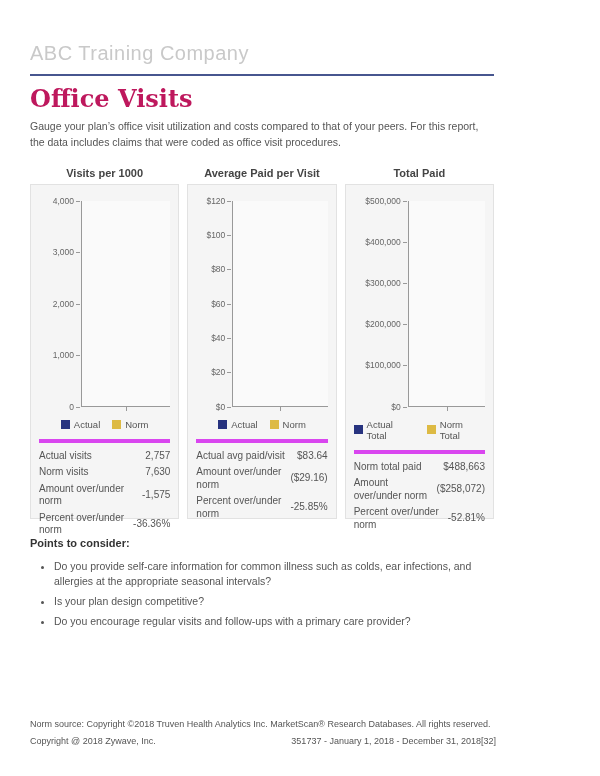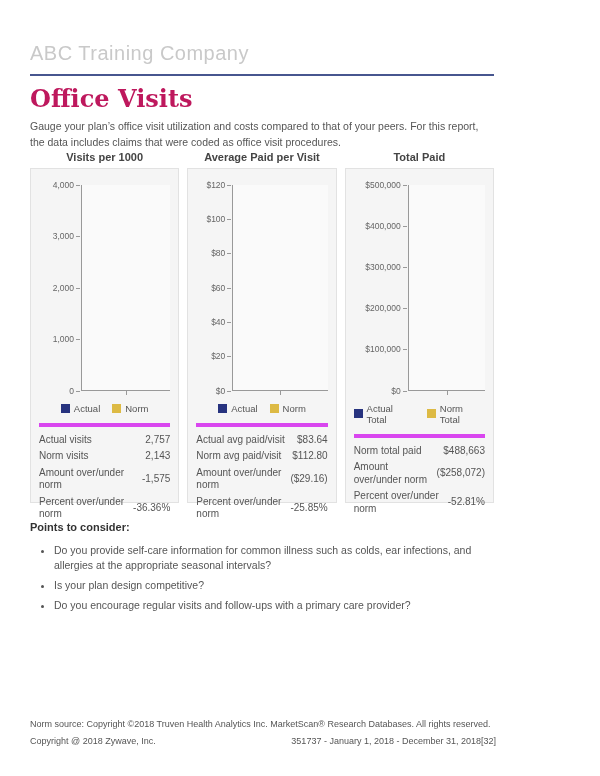--- a/index.html
+++ b/index.html
@@ -5,21 +5,21 @@
   * { margin:0; padding:0; box-sizing:border-box; }
   html,body { width:600px; height:776px; background:#ffffff; font-family:"Liberation Sans", sans-serif; }
   .page { position:relative; width:524px; height:776px; overflow:hidden; }
   .content { padding:0 30px; }
 
   .company { margin-top:42px; font-size:20px; font-weight:400; color:#c9c9c9; letter-spacing:0.5px; }
   .rule { margin-top:9px; border:none; border-top:2px solid #47568f; }
   .doc-title { margin-top:8px; font-family:"DejaVu Serif","Liberation Serif",serif; font-weight:700; font-size:24px; color:#be185d; }
   .description { margin-top:6px; font-size:10.5px; line-height:1.5; color:#555; max-width:545px; }
 
-  .charts-row { display:flex; gap:8px; margin-top:0; }
+  .charts-row { display:flex; gap:8px; margin-top:16px; }
   .chart-col { width:172px; }
   .chart-title { text-align:center; font-size:11px; font-weight:700; color:#444; margin-bottom:5px; }
   .panel { background:#f5f5f5; border:1px solid #e2e2e2; height:335px; padding:8px 8px 6px 8px; }
 
   .plot-row { display:flex; align-items:flex-end; height:214px; }
   .gutter { position:relative; height:206px; }
   .g1 { width:42px; } .g2 { width:36px; } .g3 { width:54px; }
   .ytick { position:absolute; right:7px; transform:translateY(50%); font-size:8.5px; color:#666; white-space:nowrap; }
   .ytick::after { content:""; position:absolute; left:100%; margin-left:2px; top:50%; width:4px; height:1px; background:#999; }
   .plot { position:relative; flex:1; height:206px; border-left:1px solid #999; border-bottom:1px solid #999; background:#fafafa; }
@@ -90,21 +90,21 @@
                 <span>Norm</span>
               </span>
           </div>
           <div class="tbl">
             <div class="trow">
                 <span class="tlabel">Actual visits</span>
                 <span class="tval">2,757</span>
               </div>
             <div class="trow">
                 <span class="tlabel">Norm visits</span>
-                <span class="tval">2,143</span>
+                <span class="tval">7,630</span>
               </div>
             <div class="trow">
                 <span class="tlabel">Amount over/under norm</span>
                 <span class="tval">-1,575</span>
               </div>
             <div class="trow">
                 <span class="tlabel">Percent over/under norm</span>
                 <span class="tval">-36.36%</span>
               </div>
           </div>
@@ -141,24 +141,20 @@
                 <span class="swatch norm"></span>
                 <span>Norm</span>
               </span>
           </div>
           <div class="tbl">
             <div class="trow">
                 <span class="tlabel">Actual avg paid/visit</span>
                 <span class="tval">$83.64</span>
               </div>
             <div class="trow">
-                <span class="tlabel">Norm avg paid/visit</span>
-                <span class="tval">$112.80</span>
-              </div>
-            <div class="trow">
                 <span class="tlabel">Amount over/under norm</span>
                 <span class="tval">($29.16)</span>
               </div>
             <div class="trow">
                 <span class="tlabel">Percent over/under norm</span>
                 <span class="tval">-25.85%</span>
               </div>
           </div>
         </div>
       </div>

